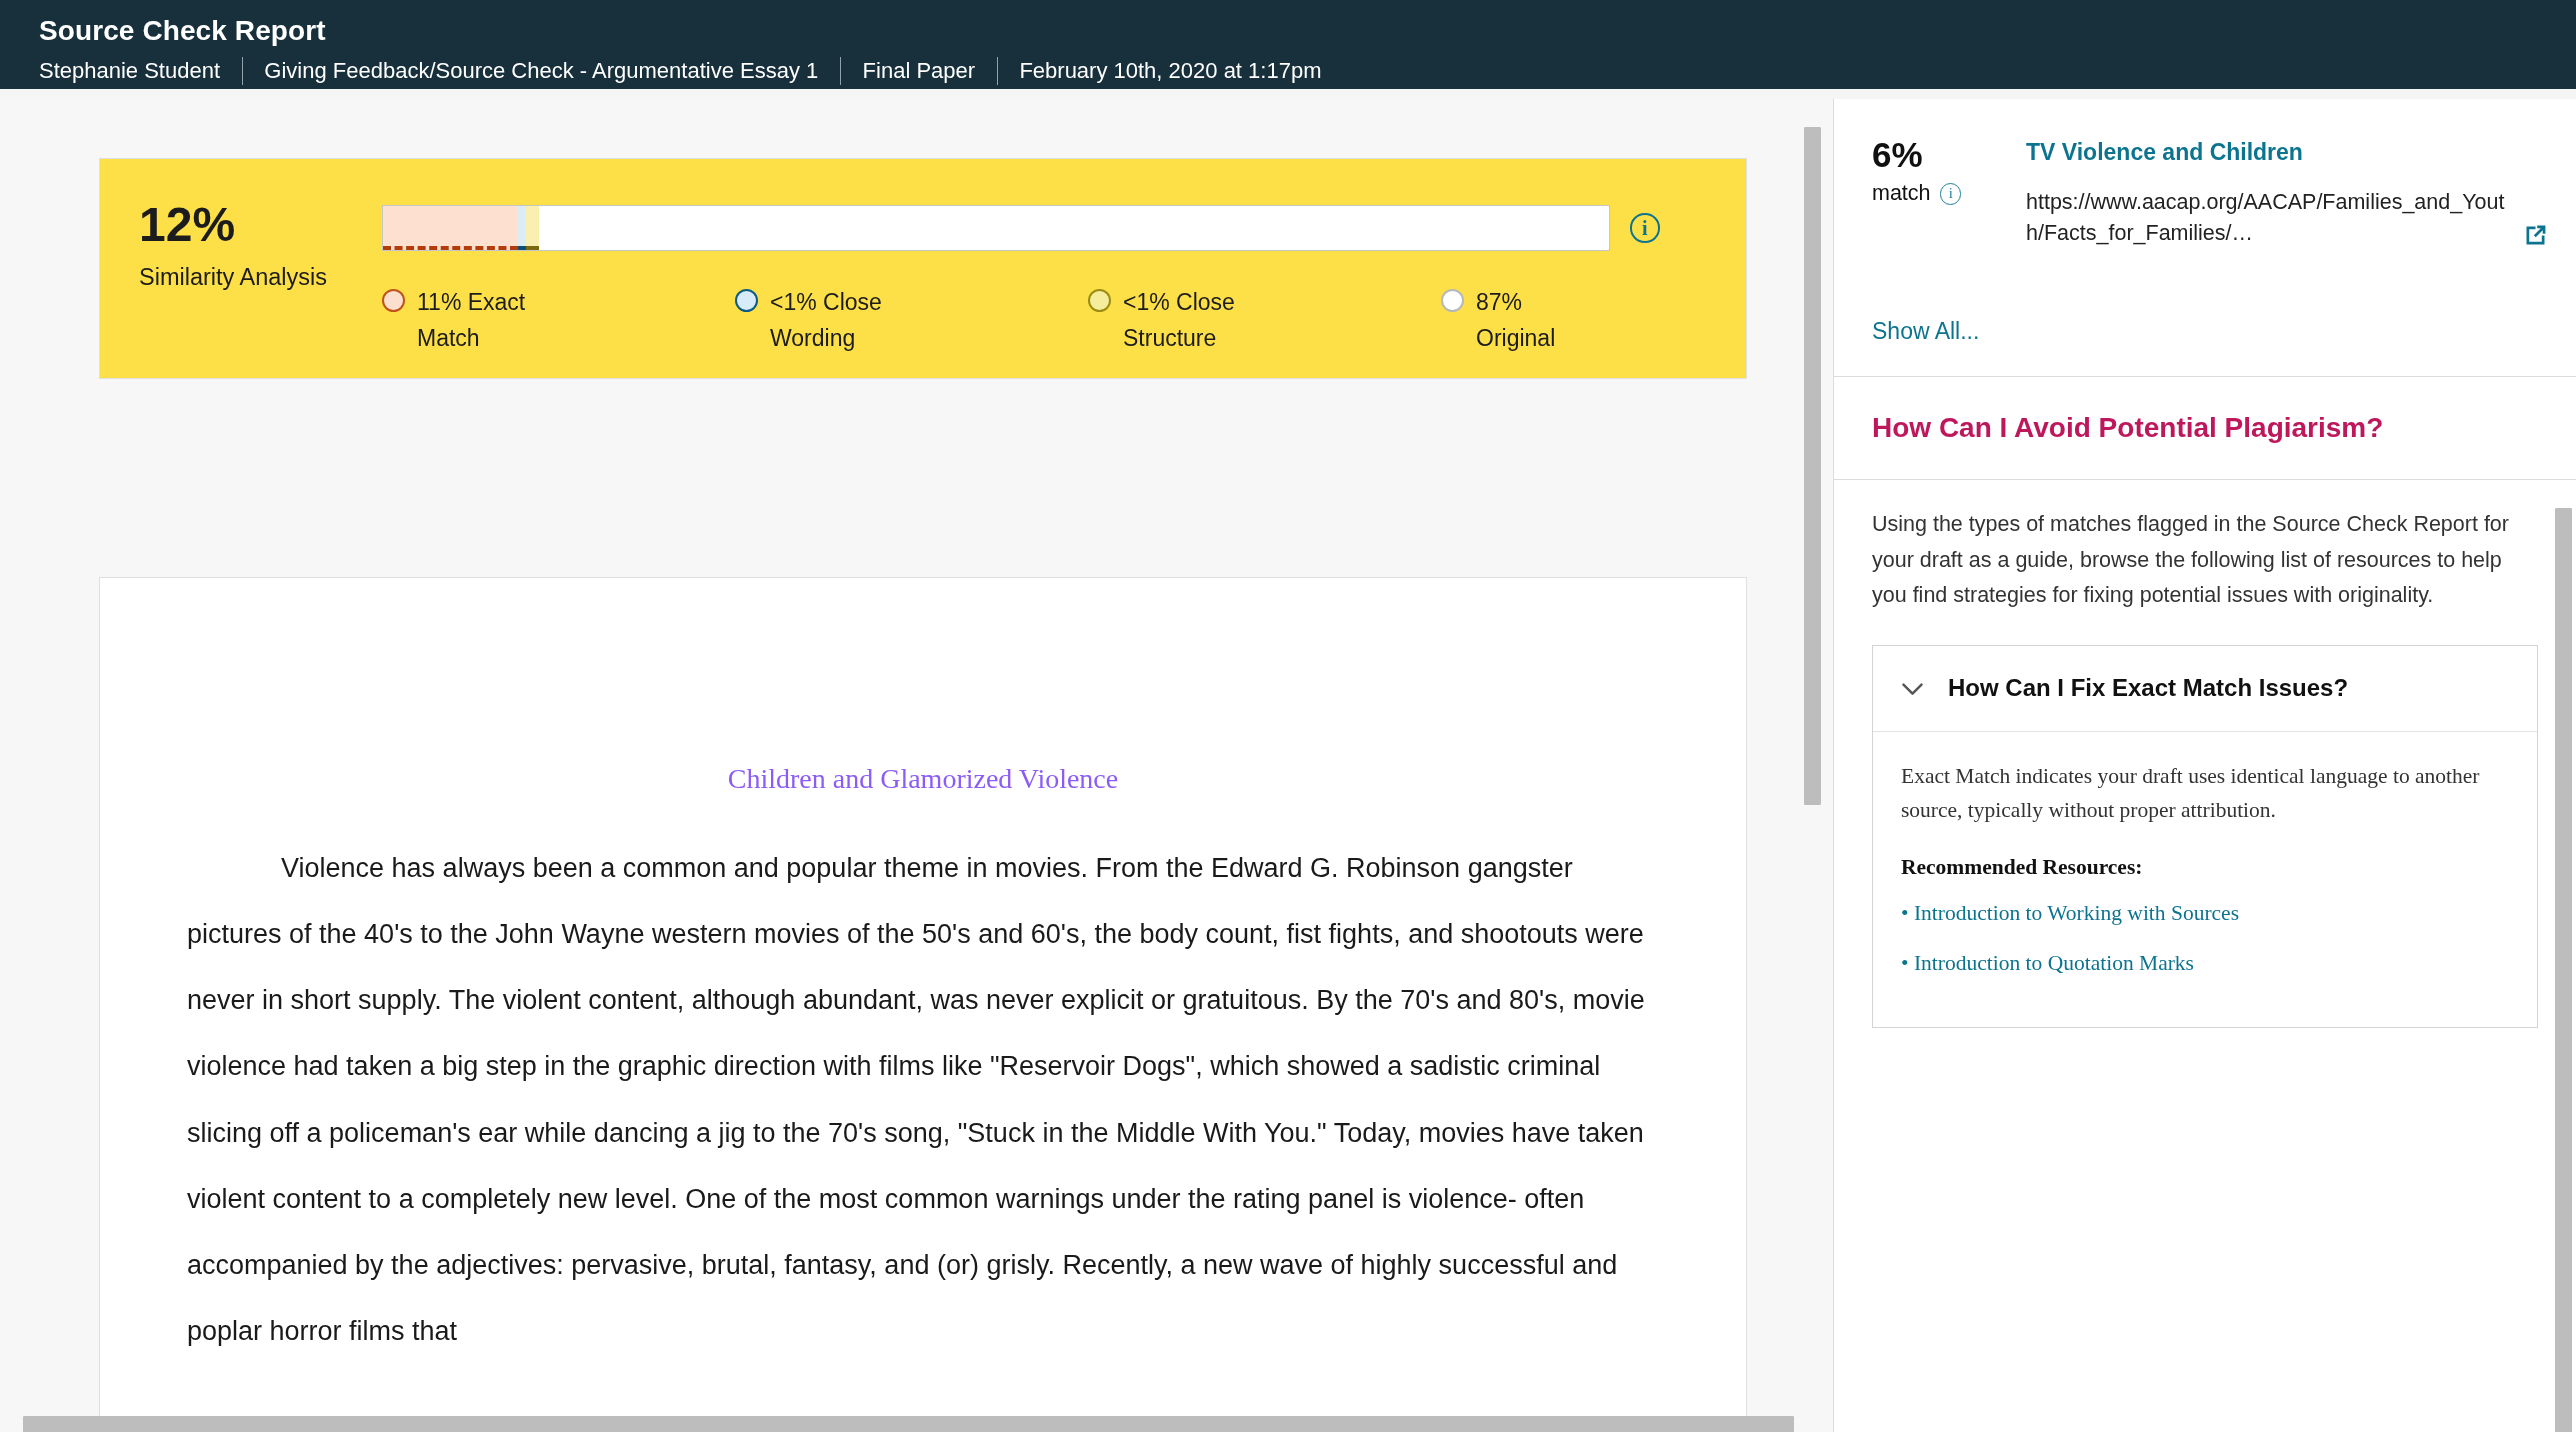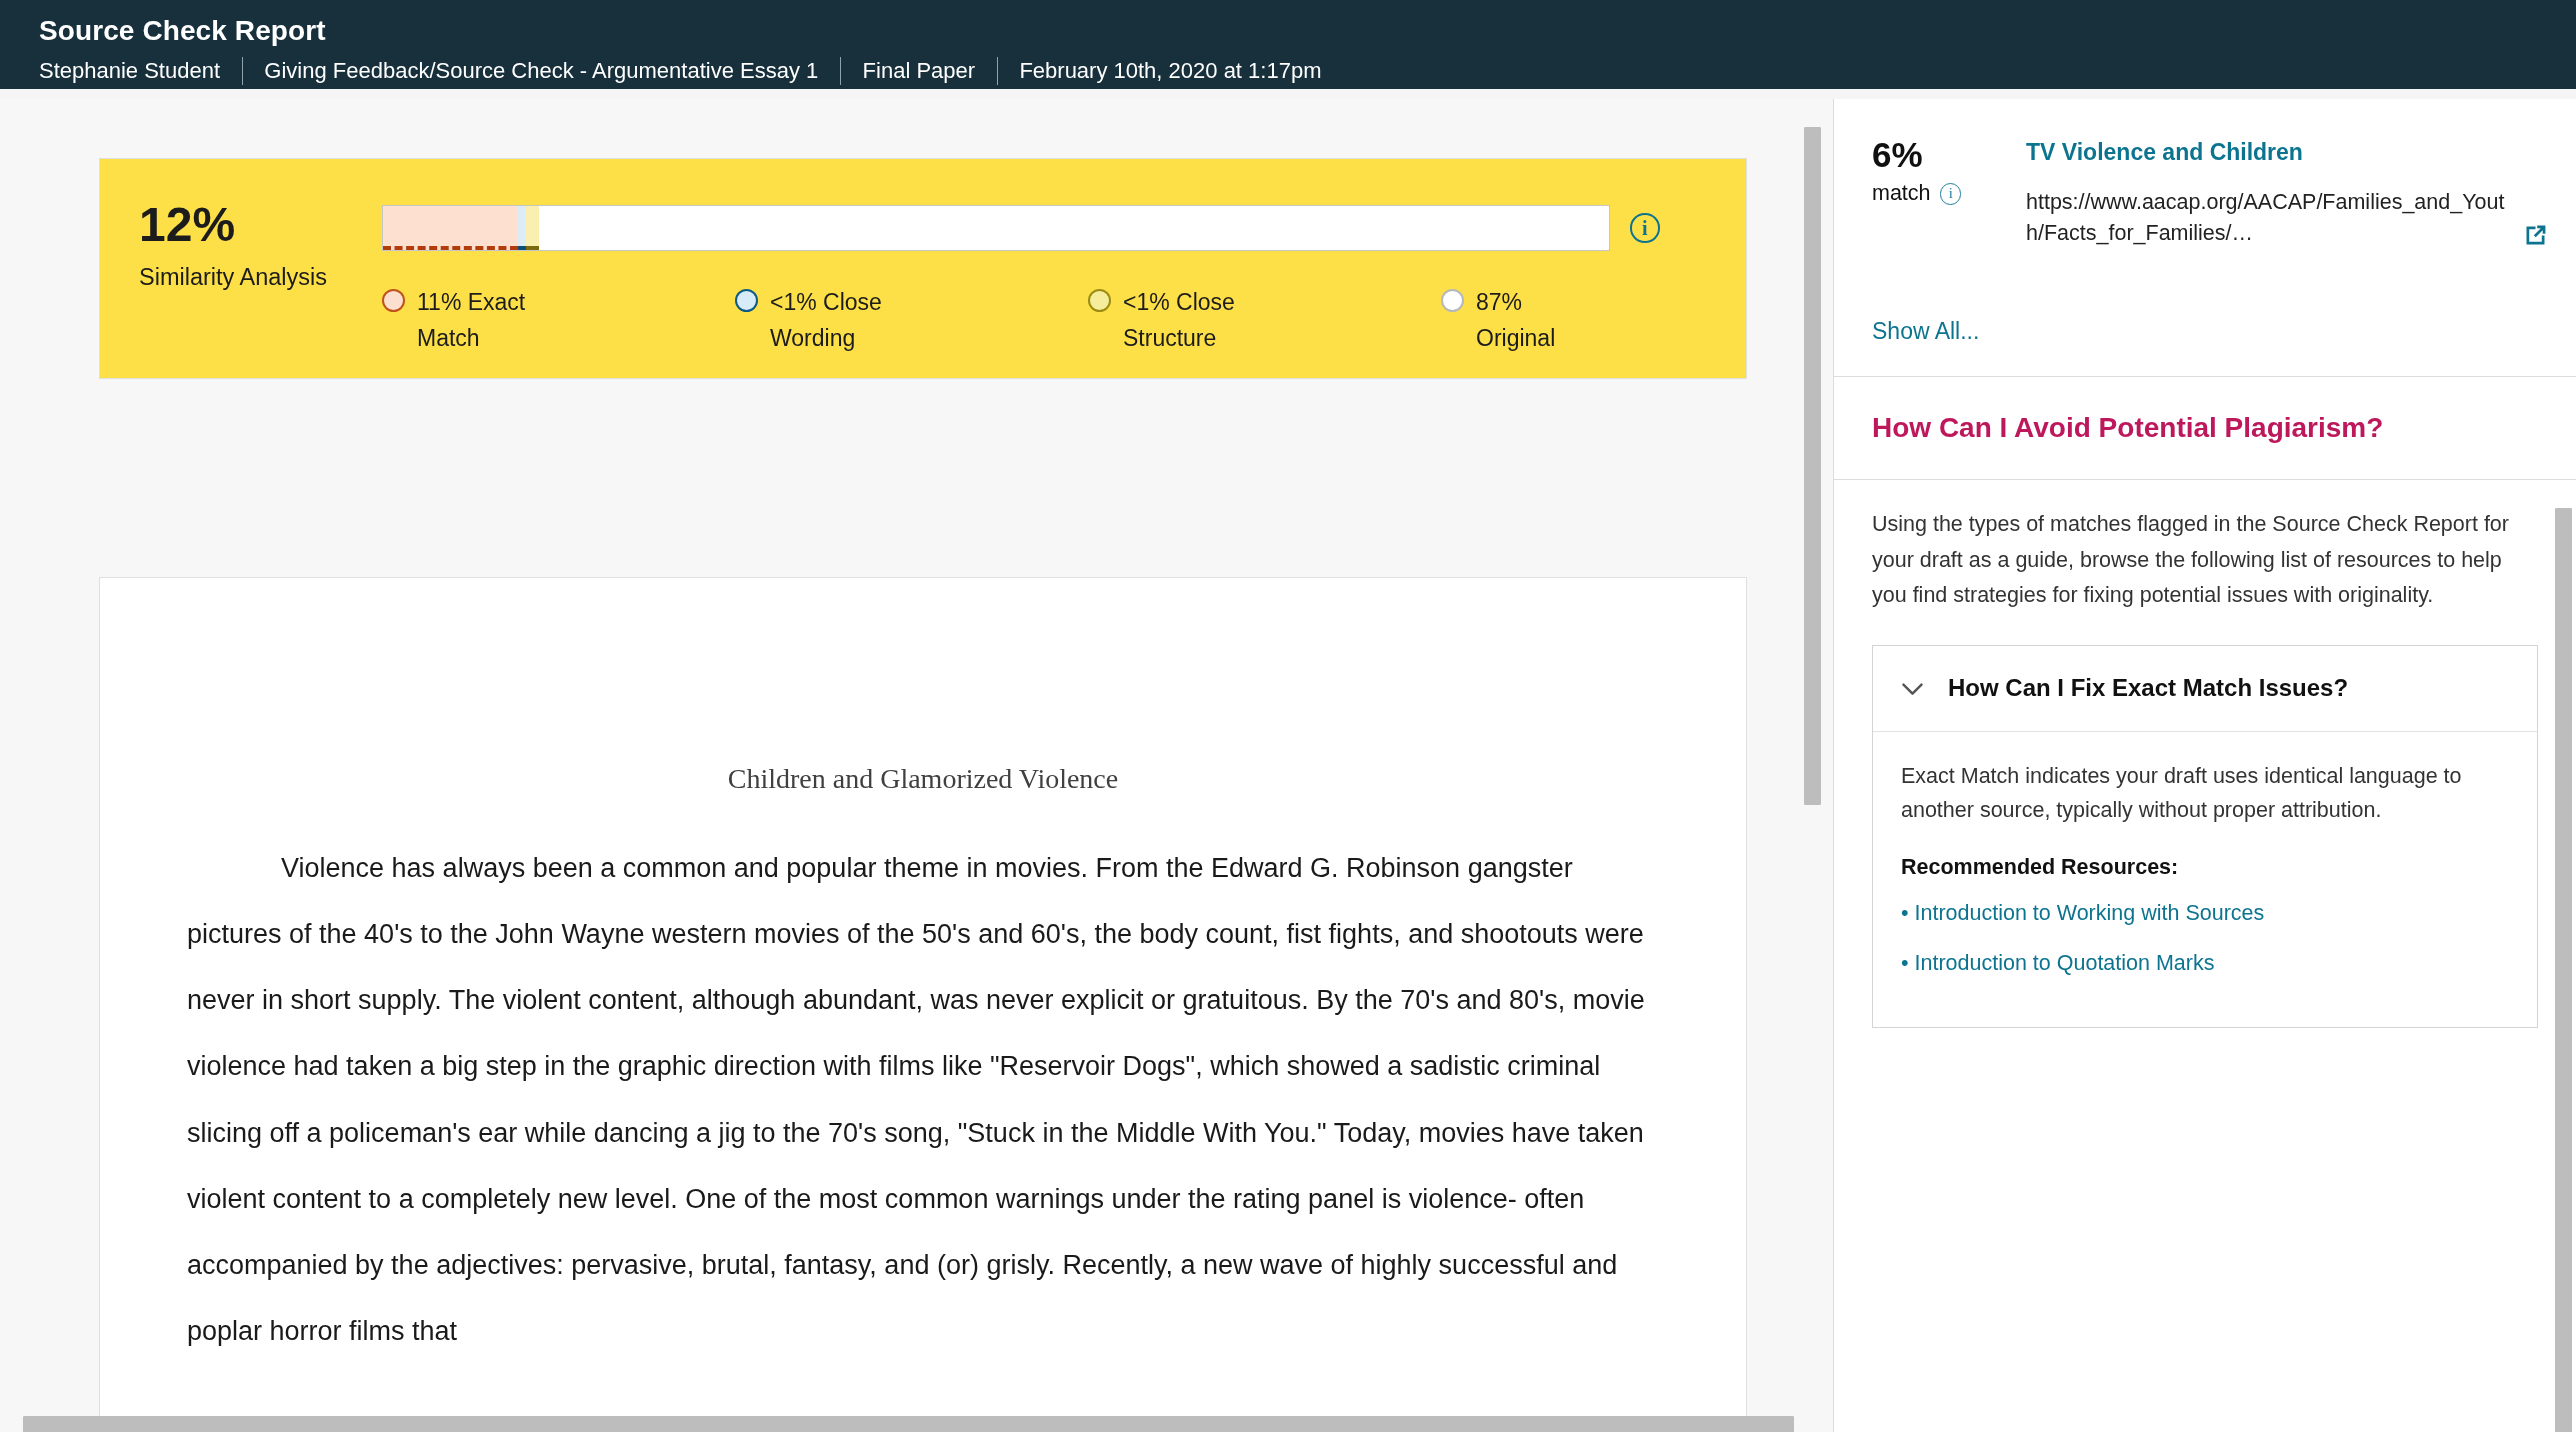--- a/index.html
+++ b/index.html
@@ -84,21 +84,21 @@
 
   
   .paper {
     position: absolute; left: 99px; top: 478px;
     width: 1648px; height: 932px;
     background: #ffffff; border: 0.7px solid #e0e0e0;
     overflow: hidden;
   }
   .doc-title {
     text-align: center; margin-top: 185px;
-    font-family: "Liberation Serif", serif; font-size: 28px; color: #404040;
+    font-family: "Liberation Serif", serif; font-size: 28px; color: #8b5cf6;
   }
   .doc-body {
     margin: 40px 87px 0 87px;
     font-size: 27px; line-height: 2.45; color: #1a1a1a;
     text-align: left;
   }
   .doc-body .indent { display: inline-block; width: 94px; }
 
   
   .main-vscroll {
@@ -165,21 +165,21 @@
   .avoid-desc { font-size: 21.5px; line-height: 1.65; color: #333; }
 
   .accordion {
     margin-top: 31px; border: 0.7px solid #d4d4d4; background: #fff;
   }
   .acc-head {
     display: flex; align-items: center; padding: 27px 24px; cursor: pointer;
   }
   .chev { width: 31px; height: 31px; margin-right: 20px; flex: none; }
   .acc-title { font-size: 24px; font-weight: bold; color: #111; }
-  .acc-panel { border-top: 0.7px solid #e2e2e2; padding: 27px 28px 31px 28px; }
+  .acc-panel { border-top: 0.7px solid #e2e2e2; padding: 27px 28px 31px 28px; font-family: Liberation Serif, serif; }
   .acc-desc { font-size: 21.5px; line-height: 1.6; color: #333; }
   .acc-rec { font-size: 21.5px; font-weight: bold; color: #111; margin-top: 27px; }
   .acc-links { margin-top: 17.4px; list-style: none; }
   .acc-links li {
     font-size: 21.5px; color: #0d7490; line-height: 1.5;
     margin-bottom: 17.4px; cursor: pointer;
     padding-left: 17.4px; text-indent: -17.4px;
   }
   .acc-links li::before { content: "• "; }
 

